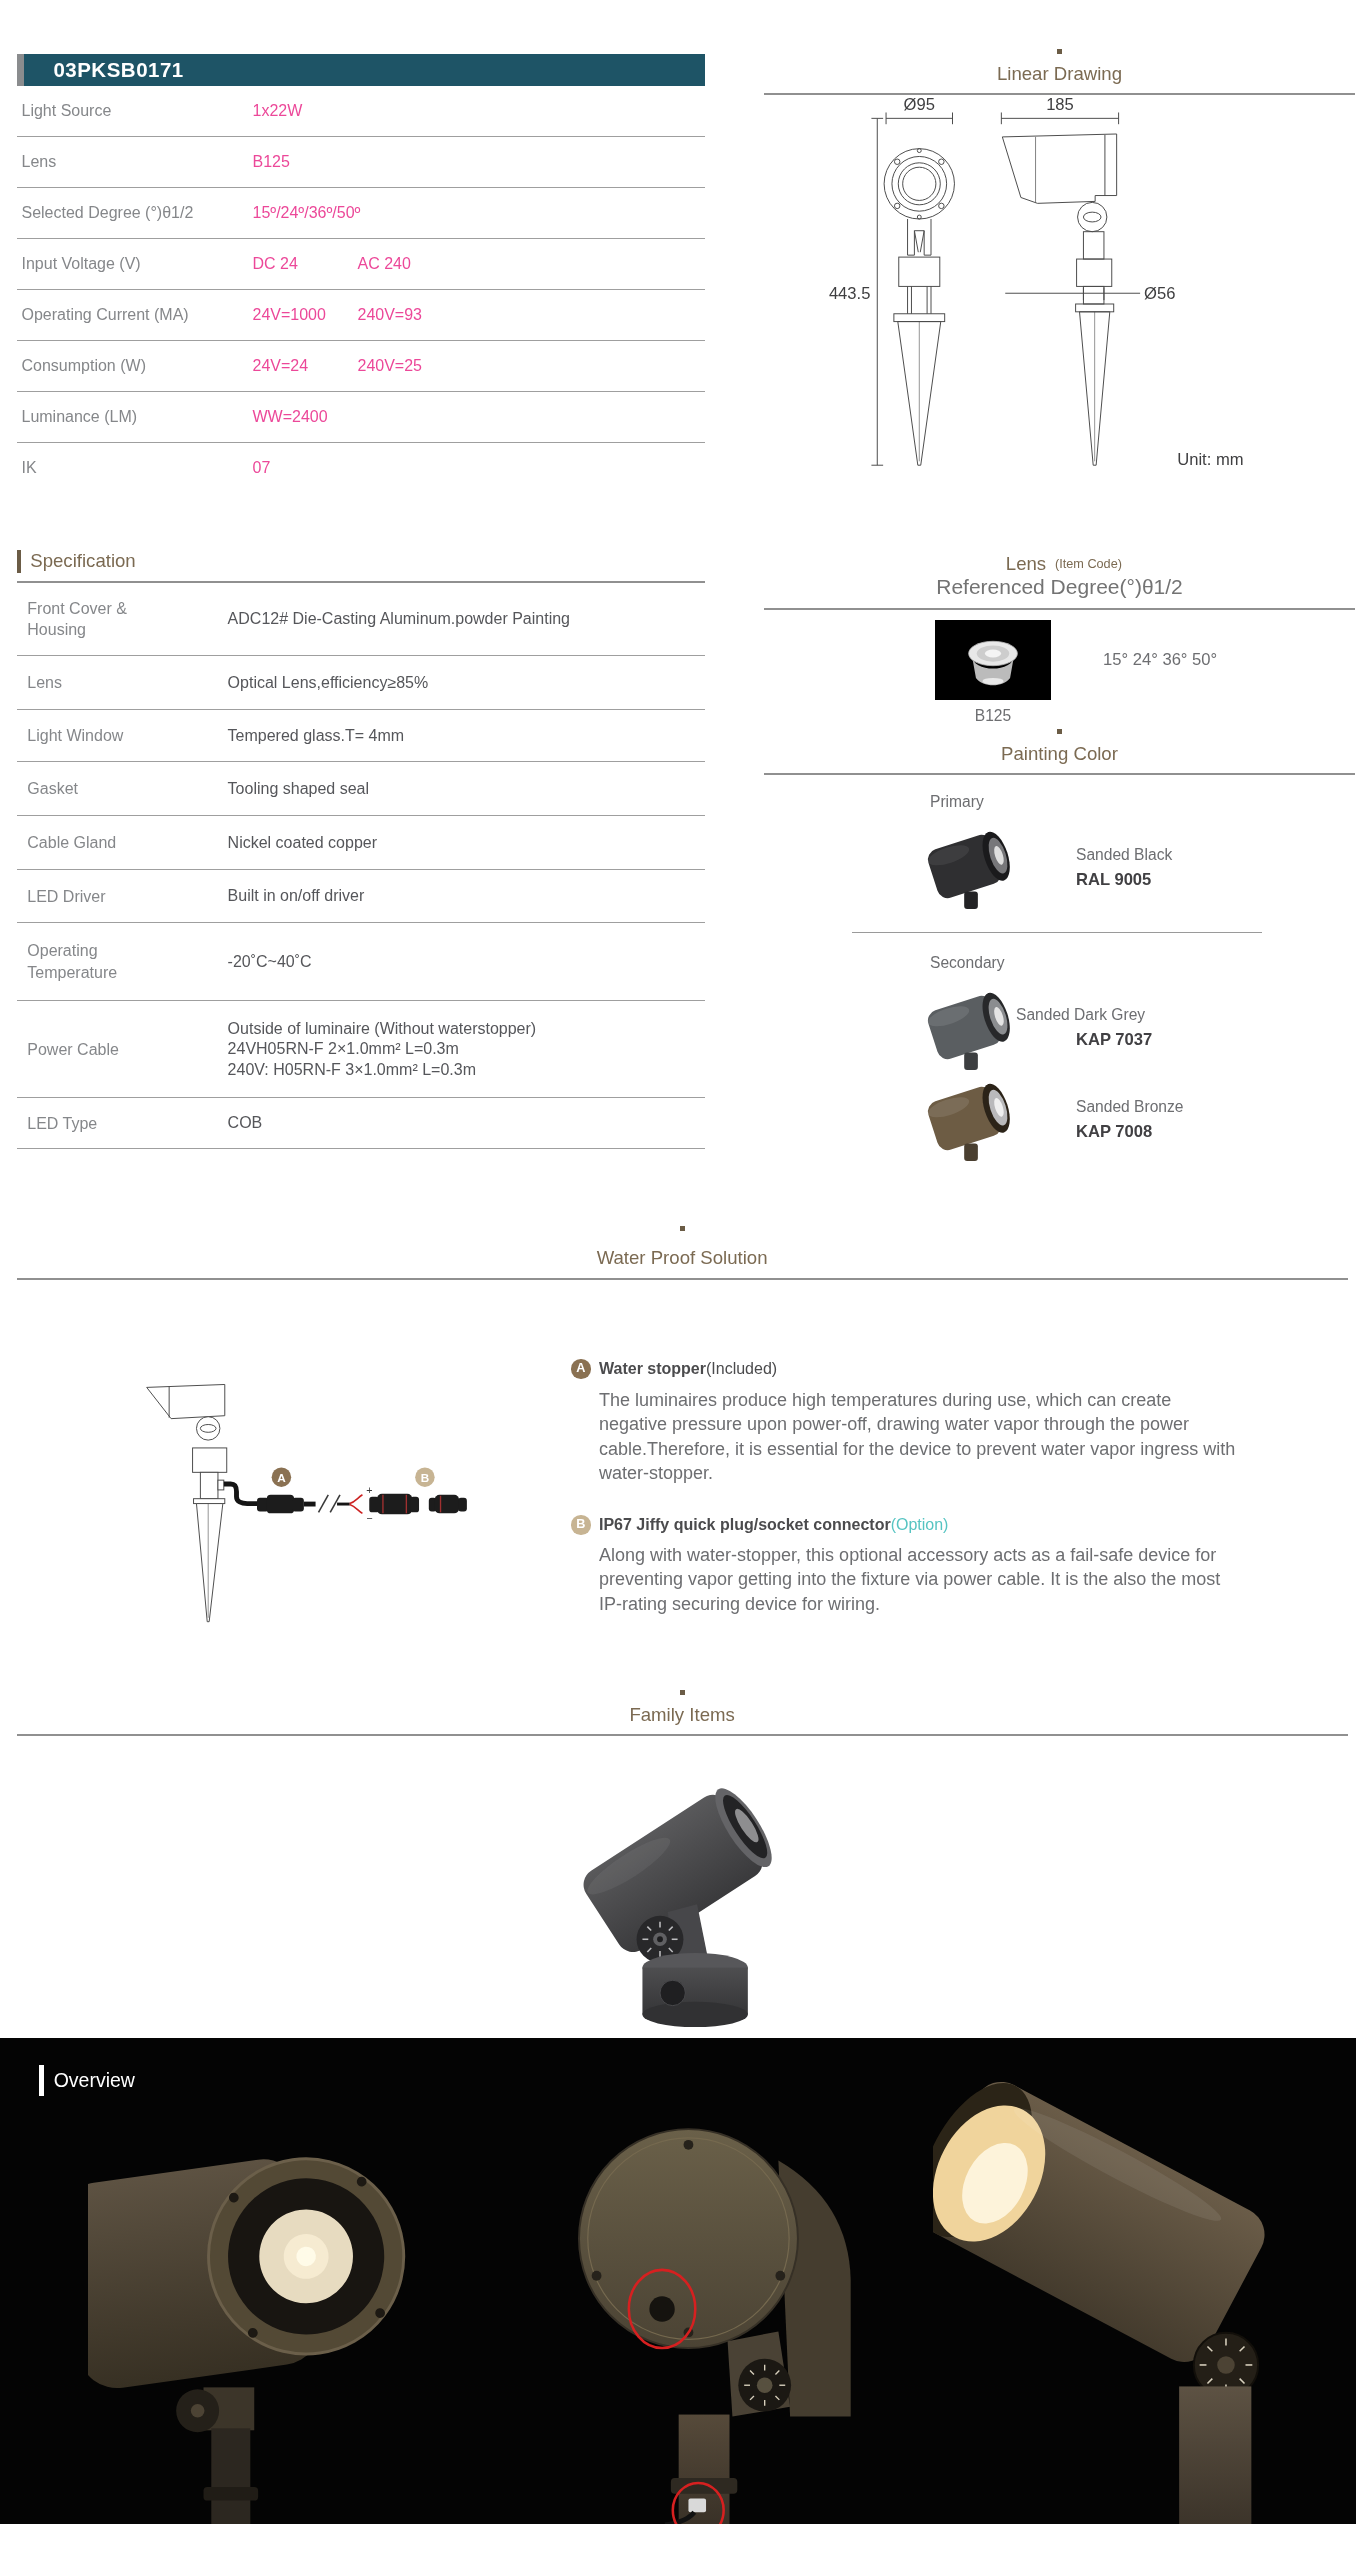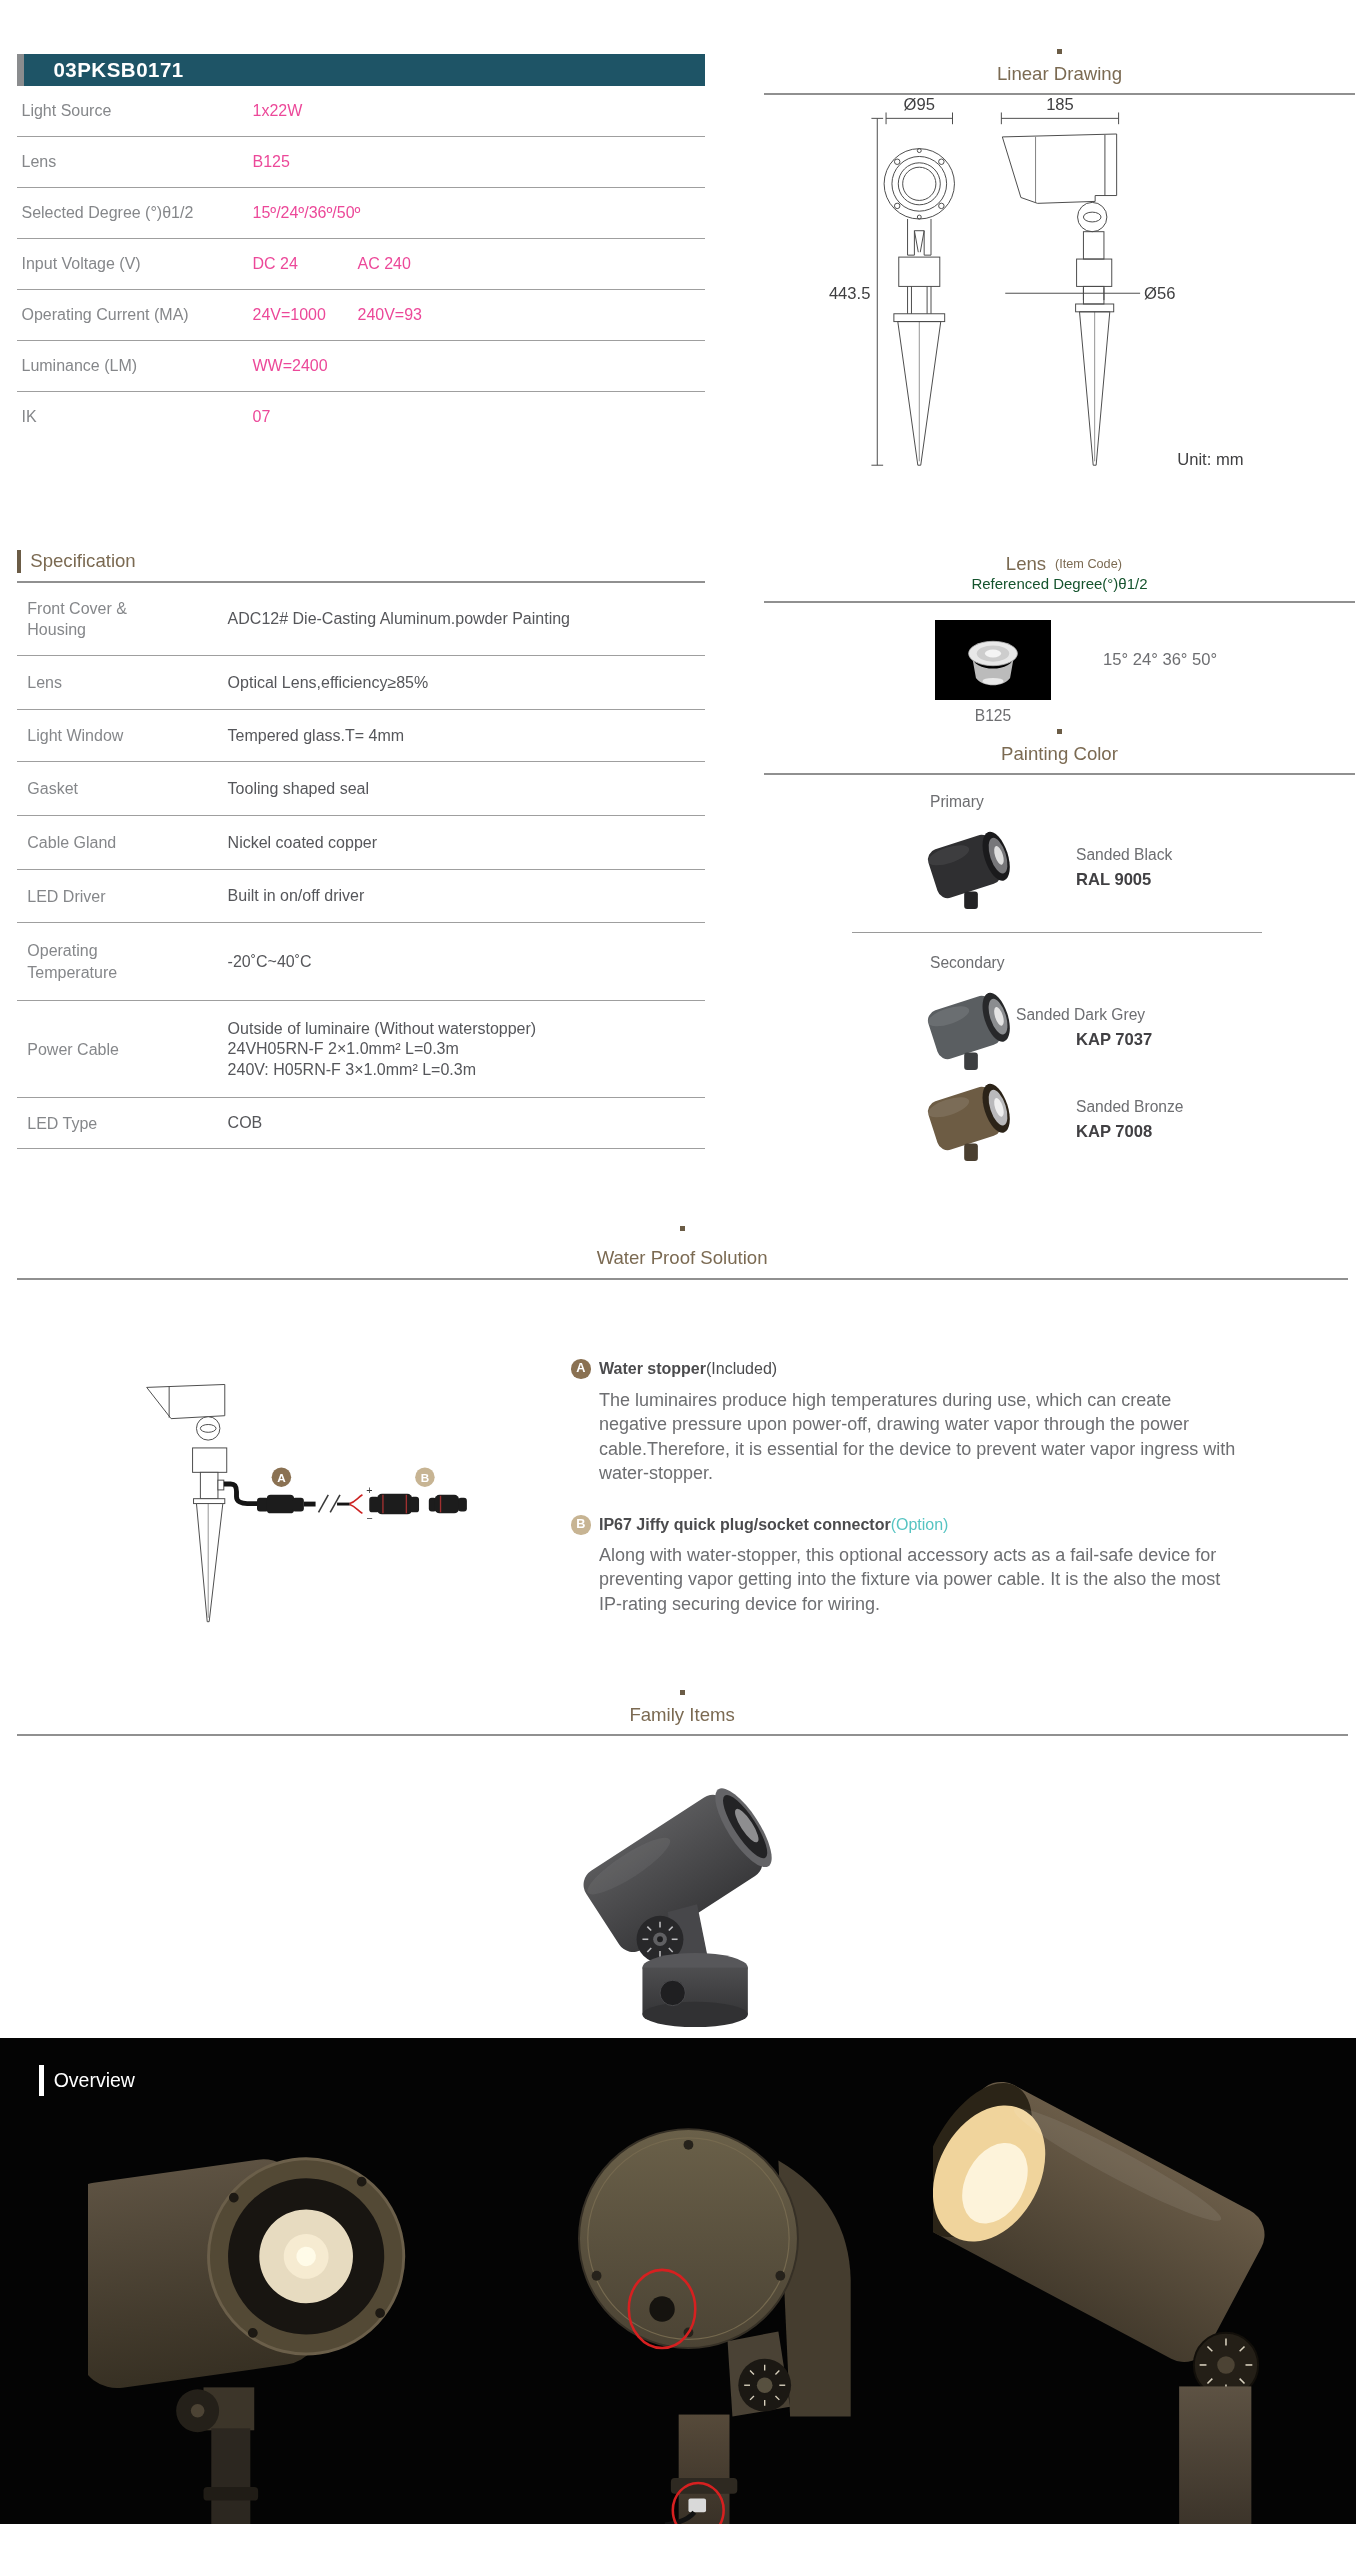--- a/index.html
+++ b/index.html
@@ -33,21 +33,21 @@
   .h74{height:72px;} .h54{height:53px;} .h52{height:51px;} .h53{height:52px;}
   .h79{height:77px;} .h98{height:96px;} .h51{height:50px;}
 
   
   .linear-head{position:absolute;left:764px;top:49px;width:591px;}
   .lens-head{position:absolute;left:764px;top:553px;width:591px;display:flex;
              justify-content:space-between;align-items:center;}
   .lens-left{display:flex;align-items:center;gap:8.8px;color:#7b6a52;}
   .lens-title{font-size:18.6px;}
   .lens-sub{font-size:12.7px;}
-  .ref-title{font-size:15px;color:#14532d;}
+  .ref-title{font-size:21px;color:#737373;}
   .b125-box{position:absolute;left:935px;top:620px;width:116px;height:80px;background:#000;
             display:flex;align-items:center;justify-content:center;}
   .b125-cap{position:absolute;left:935px;top:707px;width:116px;text-align:center;
             color:#6d6e71;font-size:15.6px;}
   .degrees{position:absolute;left:1103px;top:650px;color:#6d6e71;font-size:16.6px;}
   .paint-head{position:absolute;left:764px;top:729px;width:591px;}
   .group-label{position:absolute;font-size:15.6px;color:#6d6e71;}
   .swatch{position:absolute;width:98px;height:86px;}
   .paint-name{position:absolute;font-size:15.6px;color:#6d6e71;}
   .paint-code{position:absolute;font-size:16.6px;font-weight:bold;color:#414043;}
@@ -100,20 +100,24 @@
       <div class="ilabel">Selected Degree (°)θ1/2</div>
       <div class="ivals"><span class="v1">15º/24º/36º/50º</span><span class="v2"></span></div>
     </div>
     <div class="irow">
       <div class="ilabel">Input Voltage (V)</div>
       <div class="ivals"><span class="v1">DC 24</span><span class="v2">AC 240</span></div>
     </div>
     <div class="irow">
       <div class="ilabel">Operating Current (MA)</div>
       <div class="ivals"><span class="v1">24V=1000</span><span class="v2">240V=93</span></div>
+    </div>
+    <div class="irow">
+      <div class="ilabel">Consumption (W)</div>
+      <div class="ivals"><span class="v1">24V=24</span><span class="v2">240V=25</span></div>
     </div>
     <div class="irow">
       <div class="ilabel">Luminance (LM)</div>
       <div class="ivals"><span class="v1">WW=2400</span><span class="v2"></span></div>
     </div>
     <div class="irow last">
       <div class="ilabel">IK</div>
       <div class="ivals"><span class="v1">07</span><span class="v2"></span></div>
     </div>
   </div>

